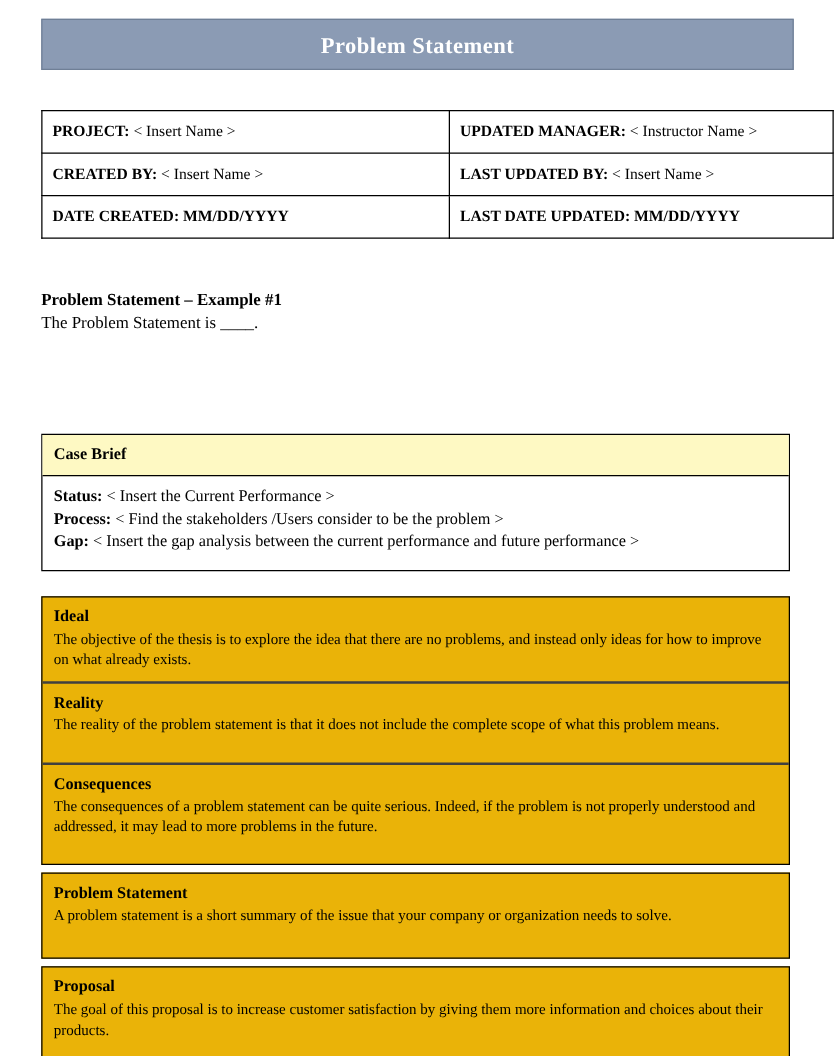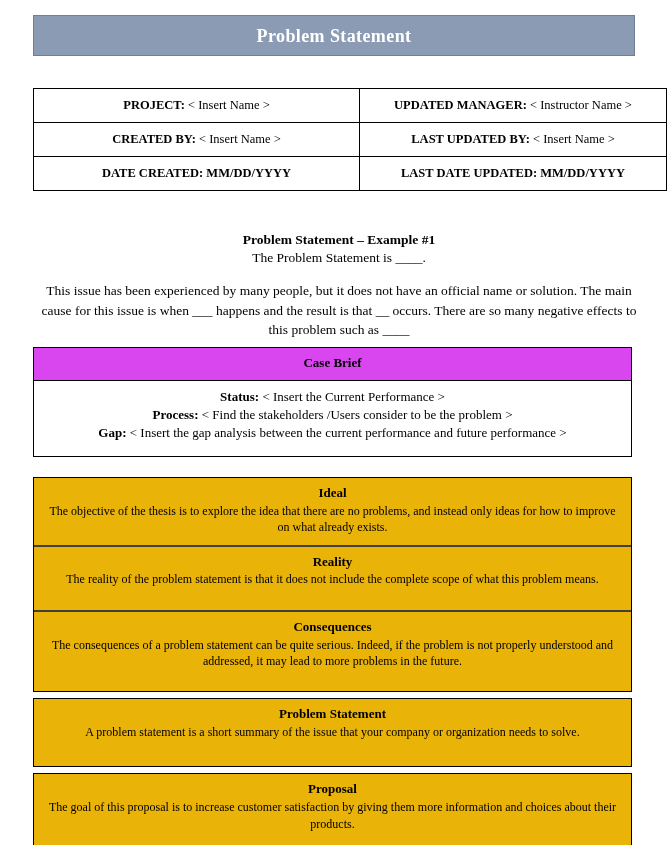--- a/index.html
+++ b/index.html
@@ -14,21 +14,20 @@
     color: #000000;
     overflow: hidden;
   }
 
   .page {
     position: relative;
     width: 671px;
     height: 646px;
     background: #ffffff;
     box-sizing: border-box;
-    text-align: center;
   }
 
   
   .title-banner {
     position: absolute;
     left: 33px;
     top: 15px;
     width: 602px;
     height: 41px;
     background: #8b9bb4;
@@ -105,21 +104,21 @@
   .case-brief {
     position: absolute;
     left: 33px;
     top: 347px;
     width: 599px;
     border: 1px solid #000000;
     box-sizing: border-box;
     background: #ffffff;
   }
   .case-brief-header {
-    background: #d946ef;
+    background: #fef9c3;
     border-bottom: 1px solid #000000;
     padding: 8px 9px 9px 9px;
     font-size: 13px;
     font-weight: bold;
     line-height: 1.15;
   }
   .case-brief-body {
     padding: 7px 9px 14px 9px;
   }
   .cb-row {
@@ -207,21 +206,20 @@
           <span class="lbl">LAST DATE UPDATED:</span>
           <span class="val-mono">MM/DD/YYYY</span>
         </td>
       </tr>
     </tbody>
   </table>
 
   <div class="prose-block">
     <p class="prose-heading">Problem Statement – Example #1</p>
     <p class="prose-line">The Problem Statement is ____.</p>
-    <p class="prose-para">This issue has been experienced by many people, but it does not have an official name or solution. The main cause for this issue is when ___ happens and the result is that __ occurs. There are so many negative effects to this problem such as ____</p>
   </div>
 
   <div class="case-brief">
     <div class="case-brief-header">Case Brief</div>
     <div class="case-brief-body">
       <div class="cb-row">
         <span class="cb-key">Status:</span>
         <span>&lt; Insert the Current Performance &gt;</span>
       </div>
       <div class="cb-row">

